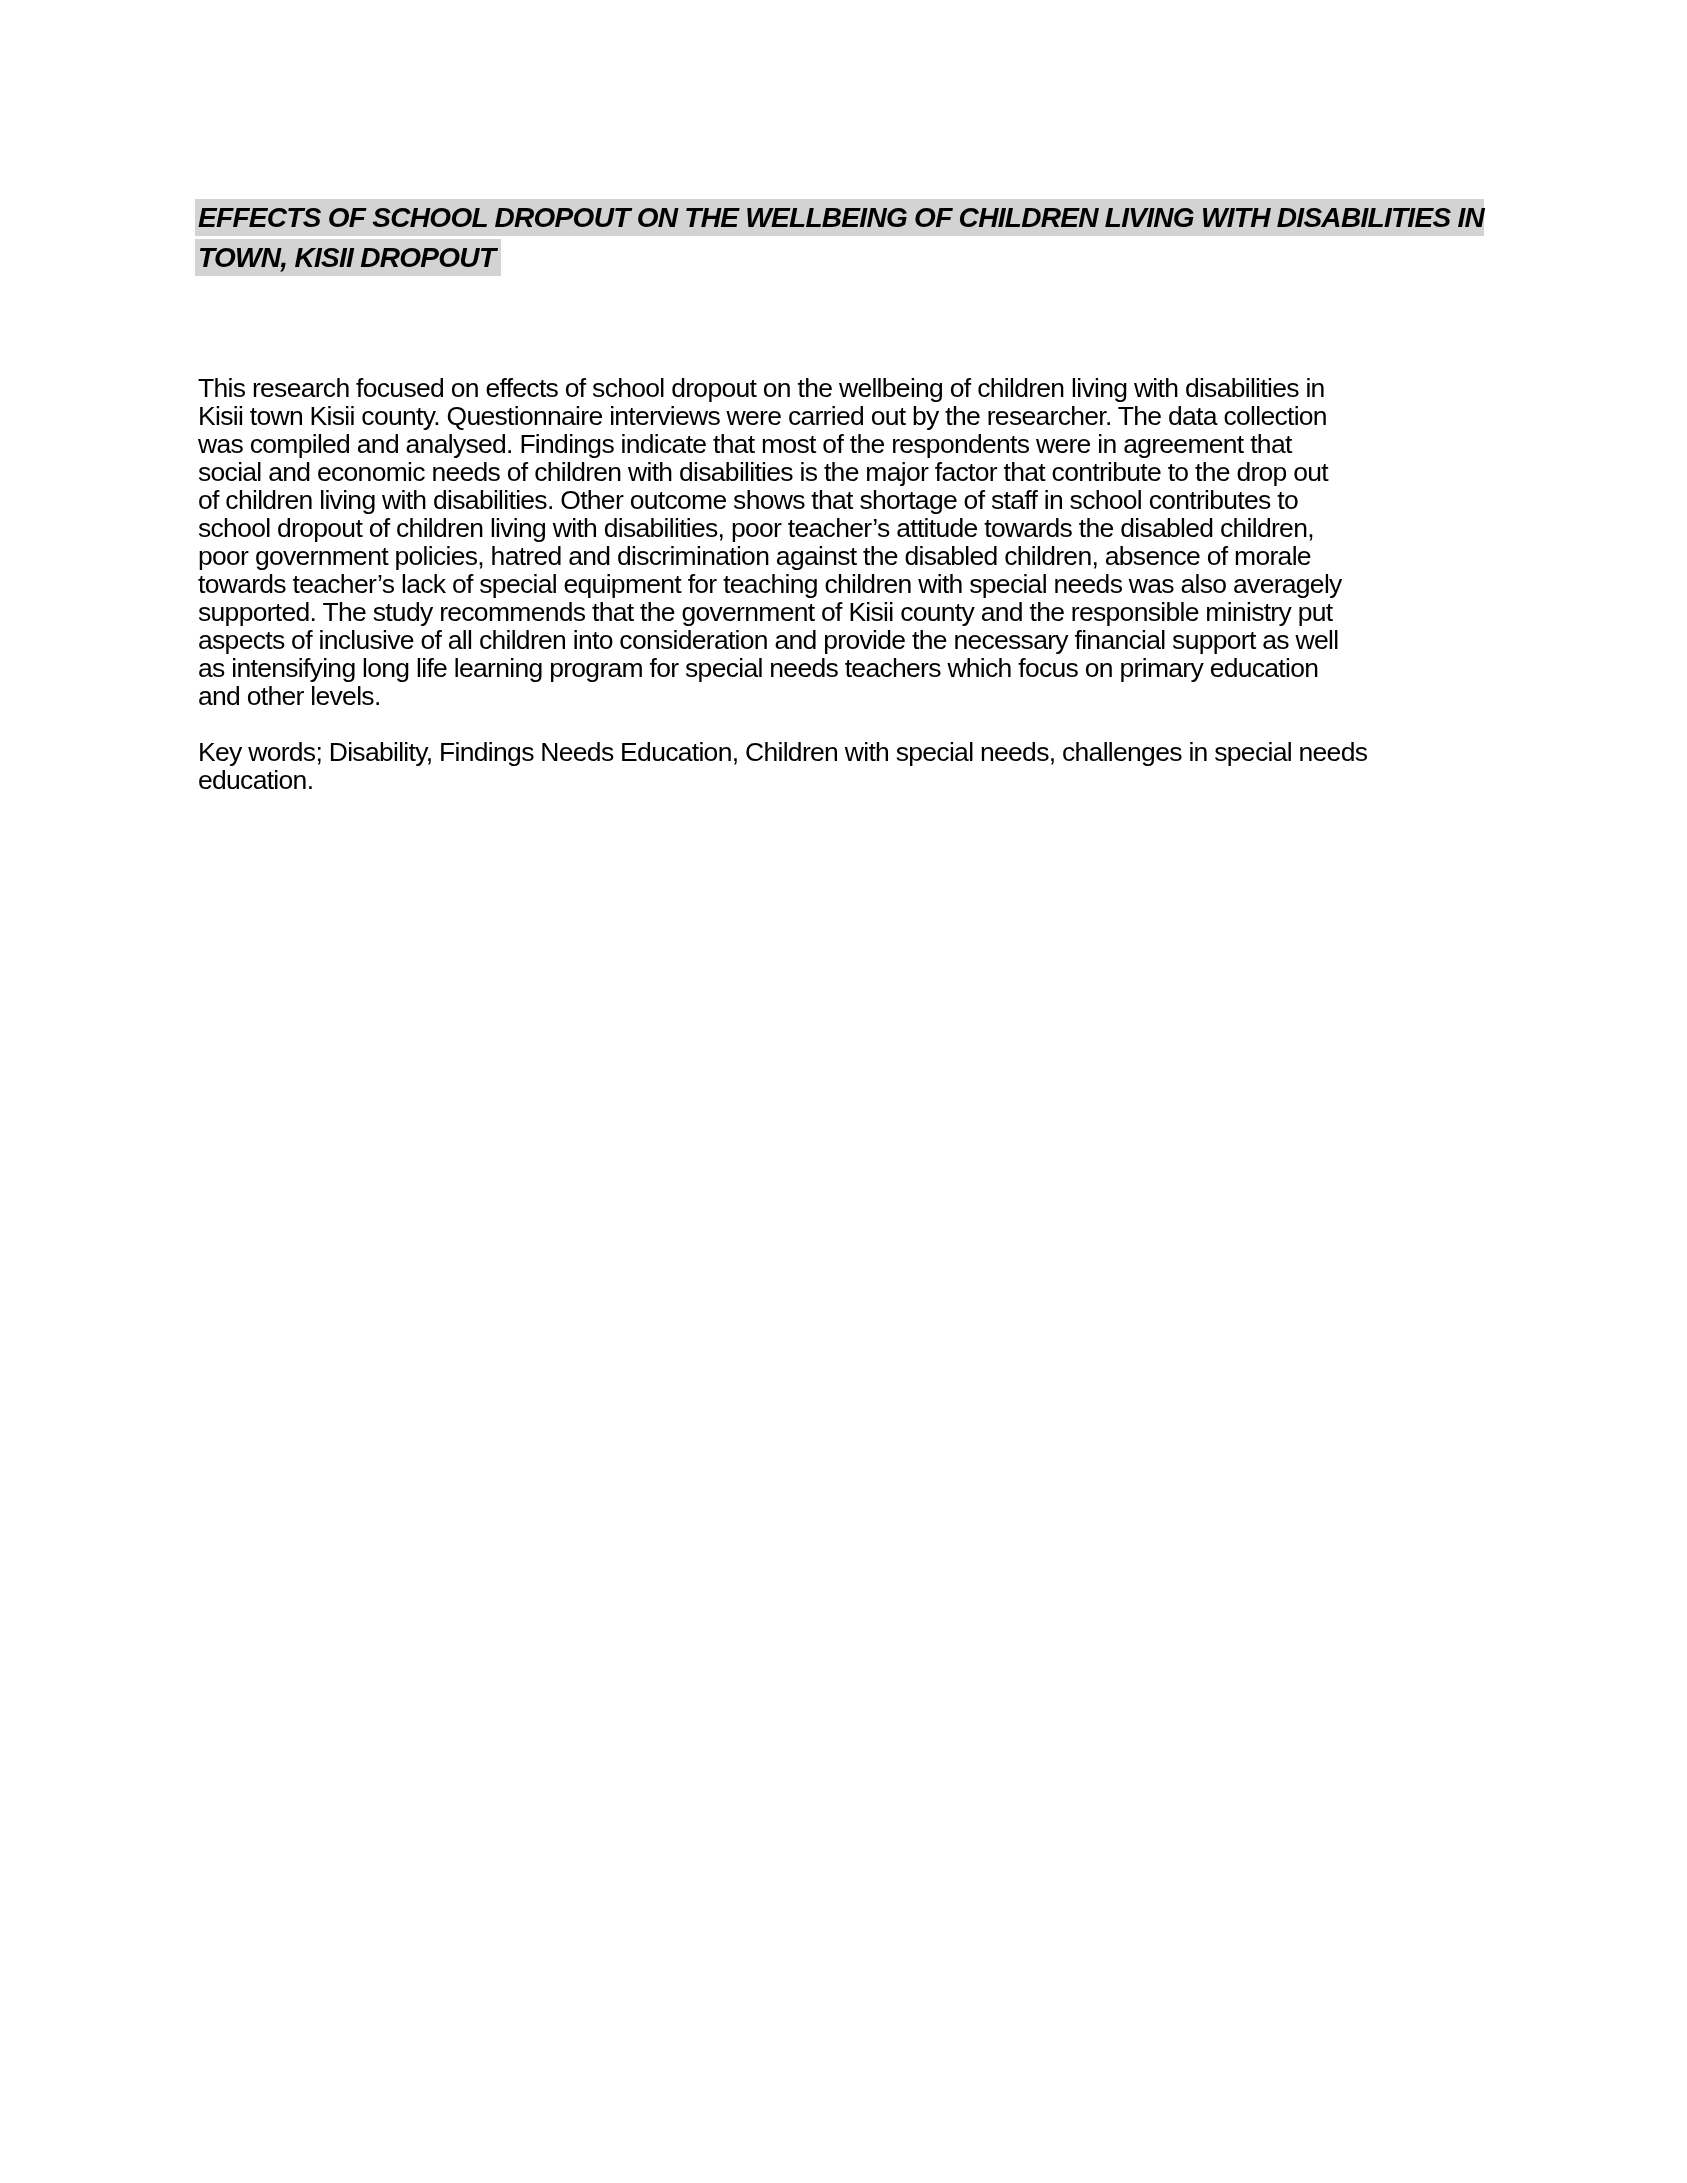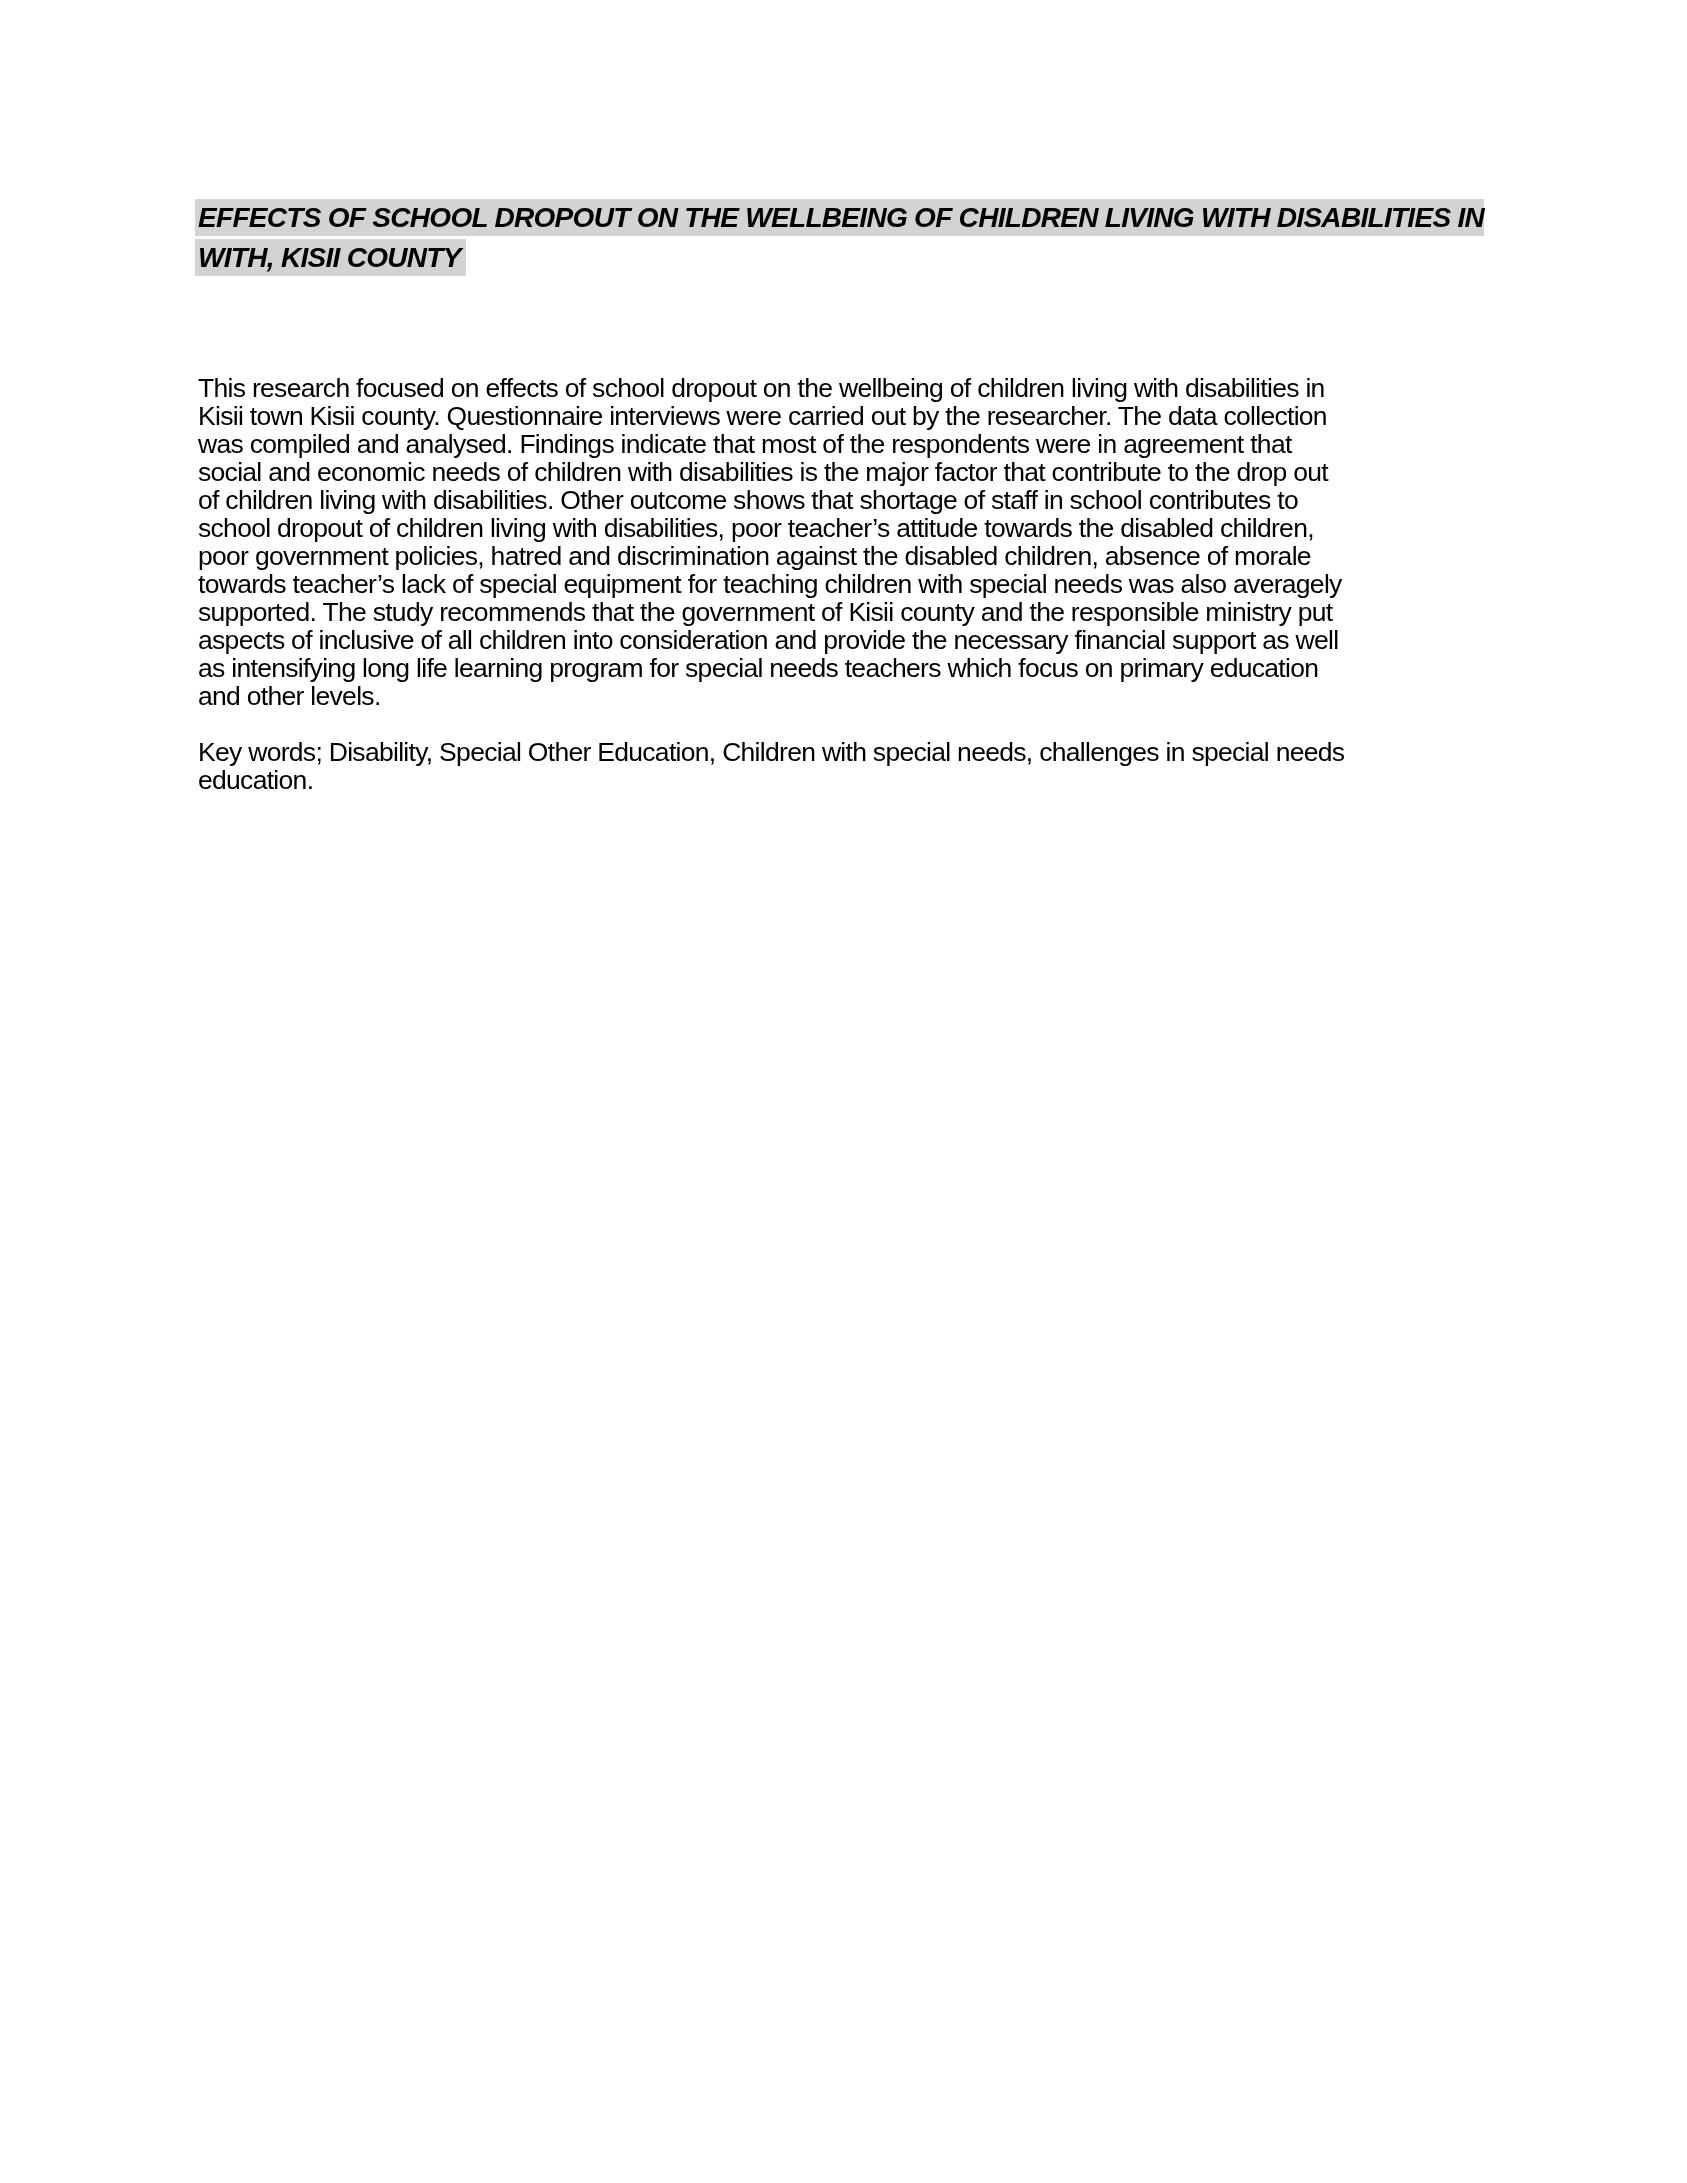--- a/index.html
+++ b/index.html
@@ -58,36 +58,36 @@
   }
 </style>
 </head>
 <body>
 
 <div class="page">
   <div class="content">
 
     <h1 class="doc-title">
       <div class="title-line"><span class="hl">EFFECTS OF SCHOOL DROPOUT ON THE WELLBEING OF CHILDREN LIVING WITH DISABILITIES IN KISII</span></div>
-      <div class="title-line"><span class="hl">WITH, KISII COUNTY</span></div>
+      <div class="title-line"><span class="hl">TOWN, KISII DROPOUT</span></div>
     </h1>
 
     <div class="empty-par"></div>
 
     <p class="par">This research focused on effects of school dropout on the wellbeing of children living with disabilities in
 Kisii town Kisii county. Questionnaire interviews were carried out by the researcher. The data collection
 was compiled and analysed. Findings indicate that most of the respondents were in agreement that
 social and economic needs of children with disabilities is the major factor that contribute to the drop out
 of children living with disabilities. Other outcome shows that shortage of staff in school contributes to
 school dropout of children living with disabilities, poor teacher’s attitude towards the disabled children,
 poor government policies, hatred and discrimination against the disabled children, absence of morale
 towards teacher’s lack of special equipment for teaching children with special needs was also averagely
 supported. The study recommends that the government of Kisii county and the responsible ministry put
 aspects of inclusive of all children into consideration and provide the necessary financial support as well
 as intensifying long life learning program for special needs teachers which focus on primary education
 and other levels.</p>
 
-    <p class="par">Key words; Disability, Special Other Education, Children with special needs, challenges in special needs
+    <p class="par">Key words; Disability, Findings Needs Education, Children with special needs, challenges in special needs
 education.</p>
 
   </div>
 </div>
 
 
 </body></html>

